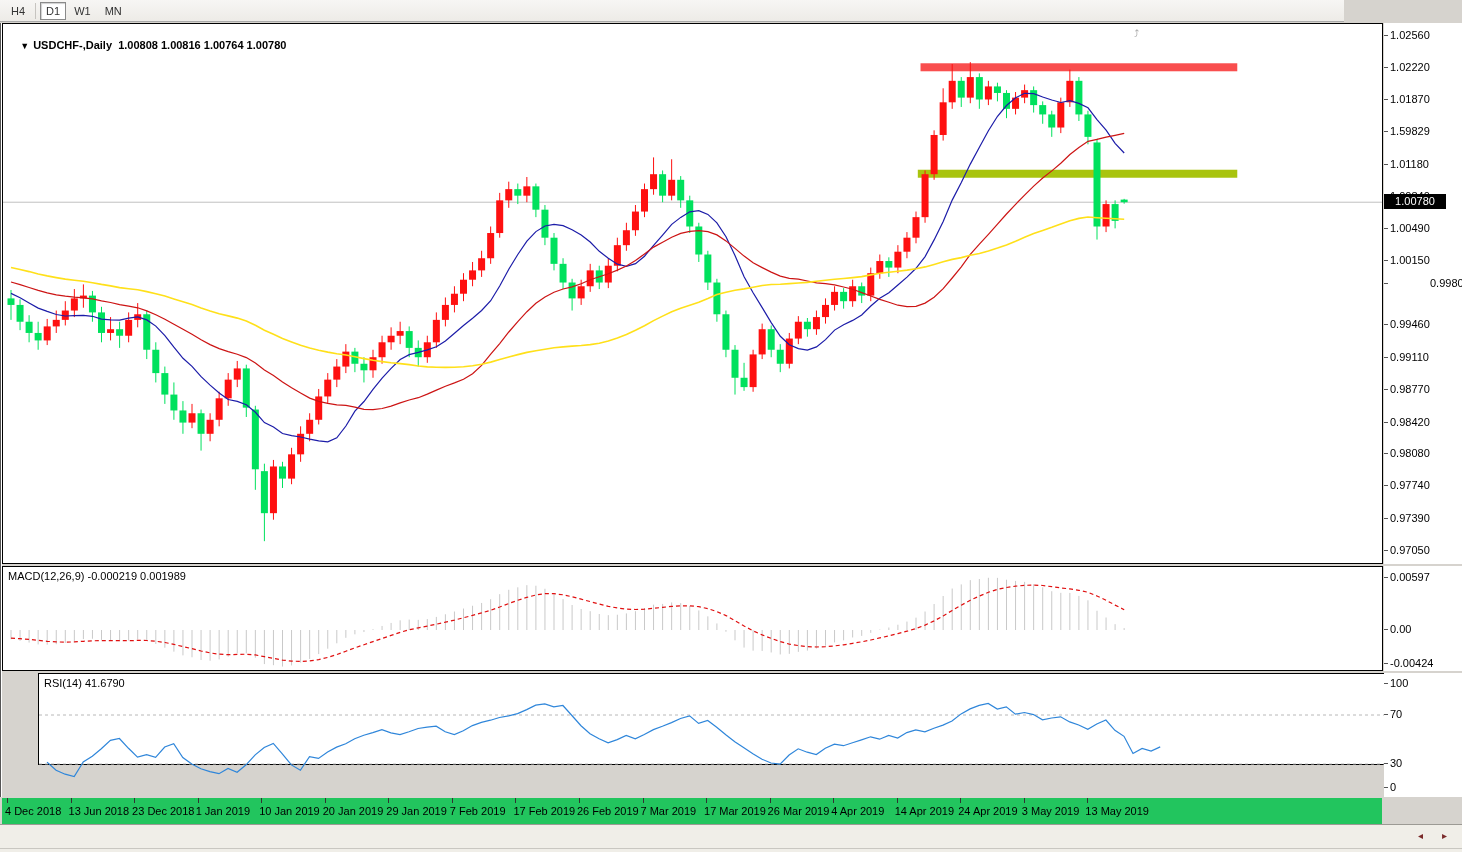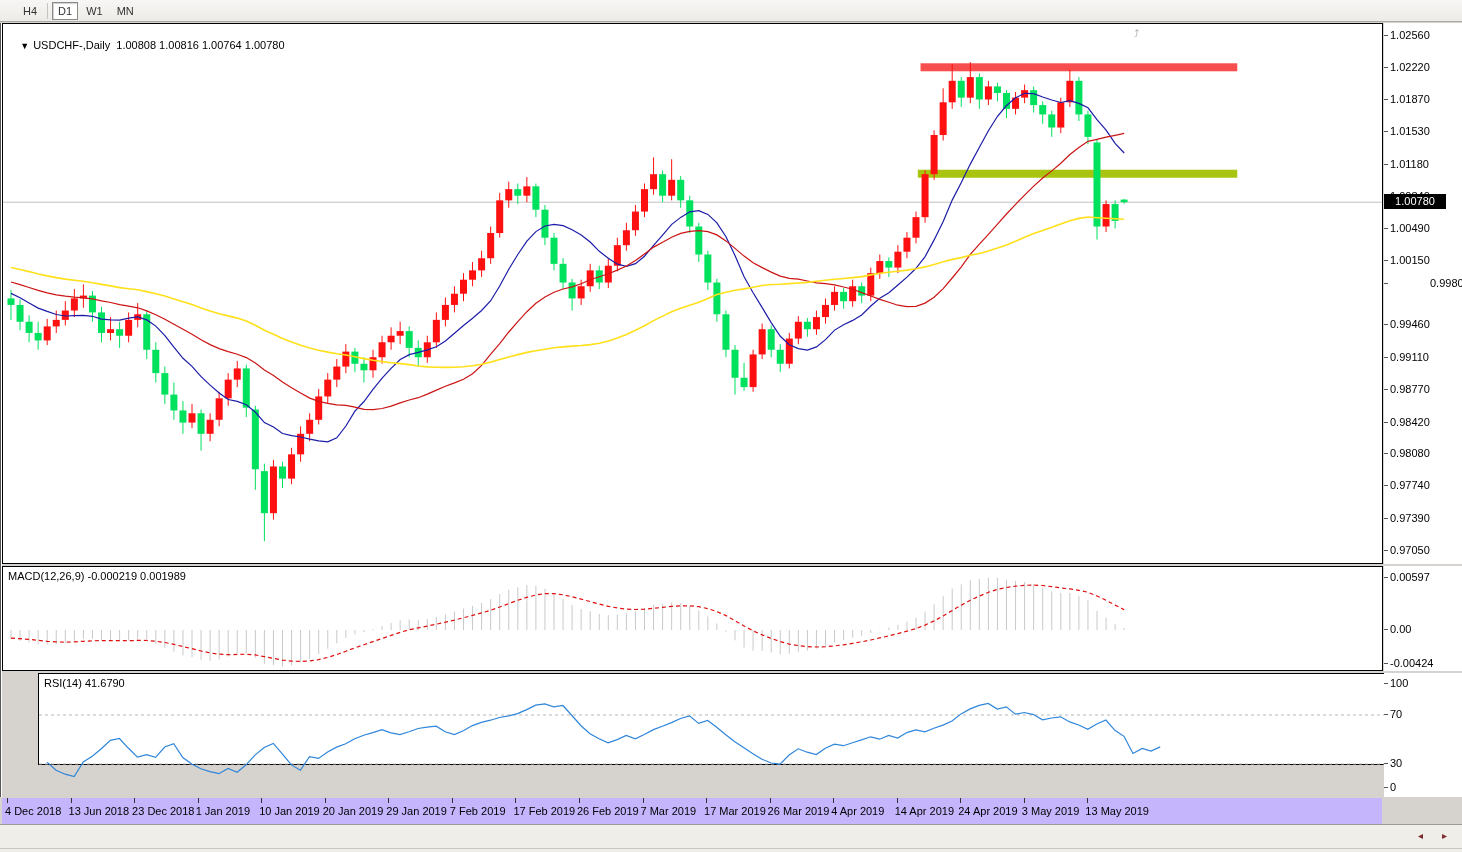--- a/index.html
+++ b/index.html
@@ -3,58 +3,58 @@
 <meta charset="utf-8">
 <style>
   * { margin:0; padding:0; box-sizing:border-box; }
   html,body { width:1462px; height:852px; overflow:hidden; }
   body {
     font-family:"Liberation Sans","DejaVu Sans",sans-serif;
     font-size:11px; background:#D6D3CE; position:relative; color:#000;
   }
   
   #toolbar {
-    position:absolute; left:0; top:0; width:1462px; height:22px;
+    position:absolute; left:0; top:0; width:1344px; height:22px;
     background:linear-gradient(#F7F6F4,#EDEBE7);
-    border-bottom:1px solid #A9A9A9; display:flex; align-items:center; padding-left:16px;
+    border-bottom:1px solid #A9A9A9; display:flex; align-items:center; padding-left:4px;
   }
   .tf-btn {
     min-width:26px; height:18px; margin:0 1px; padding:1px 5px 0 5px;
     text-align:center; color:#333; border:1px solid transparent; cursor:default;
     font-size:11px; line-height:15px;
   }
   .tf-btn.active { border:1px solid #8A8A8A; background:#FFFFFF; box-shadow:inset 1px 1px 1px #CFCFCF; }
   .tf-sep { width:1px; height:16px; background:#C6C4C0; margin:0 3px; }
   
   .panel { position:absolute; left:2px; background:#fff; border:1px solid #000; }
   #main-panel  { top:23px;  width:1381px; height:541px; }
   #macd-panel  { top:566px; width:1381px; height:105px; }
   #rsi-panel   { top:673px; width:1381px; height:92px;margin-left:36px; }
   .left-edge { position:absolute; left:0; top:23px; width:2px; height:774px;
                background:linear-gradient(90deg,#555 0 1px,#fff 1px 2px); }
   .panel svg { position:absolute; left:0; top:0; }
   .panel-label {
     position:absolute; left:5px; top:3px; color:#000; font-size:11px; white-space:pre;
     z-index:5; background:transparent;
   }
-  #chart-title { font-weight:normal;text-align:center; }
+  #chart-title { font-weight:bold;text-align:center; }
   #chart-title .caret { font-size:9px; margin-right:4px; }
   
   .axis-col { position:absolute; left:1384px; width:78px; background:#FFFFFF; }
   #axis-main { top:23px;  height:541px; }
   #axis-macd { top:566px; height:105px; }
   #axis-rsi  { top:673px; height:124px; }
   .axis-label { position:absolute; left:6px; height:12px; line-height:12px; font-size:11px; color:#000; white-space:nowrap; }
   .axis-label::before { content:""; position:absolute; left:-6px; top:6px; width:4px; height:1px; background:#555; }
   #price-badge {
     position:absolute; left:0px; width:62px; height:15px; background:#000; color:#fff;
     font-size:11px; line-height:15px; text-align:center; z-index:6;
   }
   
-  #date-axis { position:absolute; left:2px; top:798px; width:1380px; height:26px; background:#c4b5fd; }
+  #date-axis { position:absolute; left:2px; top:798px; width:1380px; height:26px; background:#22c55e; }
   .date-label { position:absolute; top:7px; font-size:11px; color:#000; white-space:nowrap; }
   .date-tick  { position:absolute; top:0; width:1px; height:5px; background:#333; }
   
   #tabbar {
     position:absolute; left:0; top:824px; width:1462px; height:28px;
     background:#F0EEE8; border-top:1px solid #9C9A94;
   }
   #tabbar-inner { position:absolute; left:6px; top:1px; height:22px; display:flex; align-items:stretch; }
   .tab { padding:3px 12px 0 12px; color:#4A4A4A; font-size:12px; cursor:default; white-space:nowrap; }
   .tab.active {
@@ -482,21 +482,21 @@
       <line x1="0" y1="90" x2="1379" y2="90" stroke="#B8B8B8" stroke-width="1" stroke-dasharray="3 3"></line>
       <polyline points="8.0,88.1 17.1,96.2 26.1,100.2 35.2,102.5 44.2,88.0 53.3,82.2 62.3,74.7 71.4,66.3 80.4,64.5 89.5,74.3 98.5,83.2 107.6,80.7 116.6,83.3 125.7,73.0 134.7,69.7 143.8,83.6 152.8,90.0 161.9,94.7 170.9,97.6 180.0,99.7 189.0,94.4 198.1,98.2 207.1,90.8 216.2,80.9 225.2,73.5 234.3,69.4 243.3,79.8 252.4,90.9 261.4,96.3 270.5,82.6 279.5,84.4 288.6,78.0 297.6,73.1 306.7,69.8 315.7,64.7 324.8,61.2 333.8,58.6 342.9,55.7 351.9,58.9 361.0,60.6 370.0,57.7 379.1,54.5 388.1,53.2 397.2,52.2 406.2,57.7 415.3,60.6 424.3,56.8 433.4,51.6 442.4,48.4 451.5,46.2 460.5,43.5 469.6,41.8 478.6,39.6 487.7,35.6 496.7,31.2 505.8,29.9 514.8,32.8 523.9,31.5 532.9,41.5 542.0,51.7 551.0,59.7 560.1,64.8 569.1,68.9 578.2,65.6 587.2,61.5 596.3,64.9 605.3,60.5 614.4,55.6 623.4,52.3 632.5,48.6 641.5,44.5 650.6,41.9 659.6,49.4 668.7,46.5 677.7,53.2 686.8,60.7 695.8,67.7 704.9,73.8 713.9,79.7 723.0,85.2 732.0,89.0 741.1,90.2 750.1,81.0 759.2,74.8 768.2,78.2 777.3,80.5 786.3,74.2 795.4,70.2 804.4,71.7 813.5,68.8 822.5,65.9 831.6,62.8 840.6,65.2 849.7,61.5 858.7,64.0 867.8,58.6 876.8,55.9 885.9,57.9 894.9,54.2 904.0,51.1 913.0,47.0 922.1,39.9 931.1,34.9 940.2,31.4 949.2,29.4 958.3,35.1 967.3,32.9 976.4,40.2 985.4,38.5 994.5,40.6 1003.5,45.8 1012.6,44.0 1021.6,42.8 1030.7,47.9 1039.7,51.0 1048.8,55.3 1057.8,50.0 1066.9,46.0 1075.9,56.3 1085.0,62.3 1094.0,79.5 1103.1,74.5 1112.1,77.1 1121.2,72.9" fill="none" stroke="#2F86DA" stroke-width="1.2"></polyline>
     </svg>
 </div>
 
 <div class="axis-col" id="axis-main">
   <div id="price-badge" style="top: 171.215px;">1.00780</div>
 <div class="axis-label" style="top: 6px;">1.02560</div>
     <div class="axis-label" style="top: 37.749px;">1.02220</div>
     <div class="axis-label" style="top: 70.4318px;">1.01870</div>
-    <div class="axis-label" style="top: 102.181px;">1.01530</div>
+    <div class="axis-label" style="top: 102.181px;">1.59829</div>
     <div class="axis-label" style="top: 134.864px;">1.01180</div>
     <div class="axis-label" style="top: 166.613px;">1.00840</div>
     <div class="axis-label" style="top: 199.295px;">1.00490</div>
     <div class="axis-label" style="top: 231.044px;">1.00150</div>
     <div class="axis-label" style="top: 254px; padding-left: 40px;">0.99800</div>
     <div class="axis-label" style="top: 295.476px;">0.99460</div>
     <div class="axis-label" style="top: 328.159px;">0.99110</div>
     <div class="axis-label" style="top: 359.908px;">0.98770</div>
     <div class="axis-label" style="top: 392.591px;">0.98420</div>
     <div class="axis-label" style="top: 424.34px;">0.98080</div>

